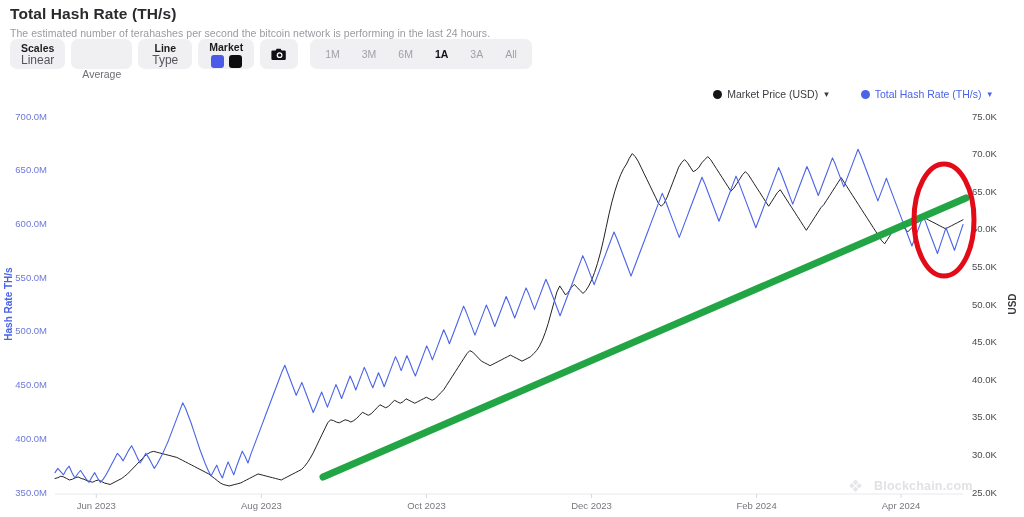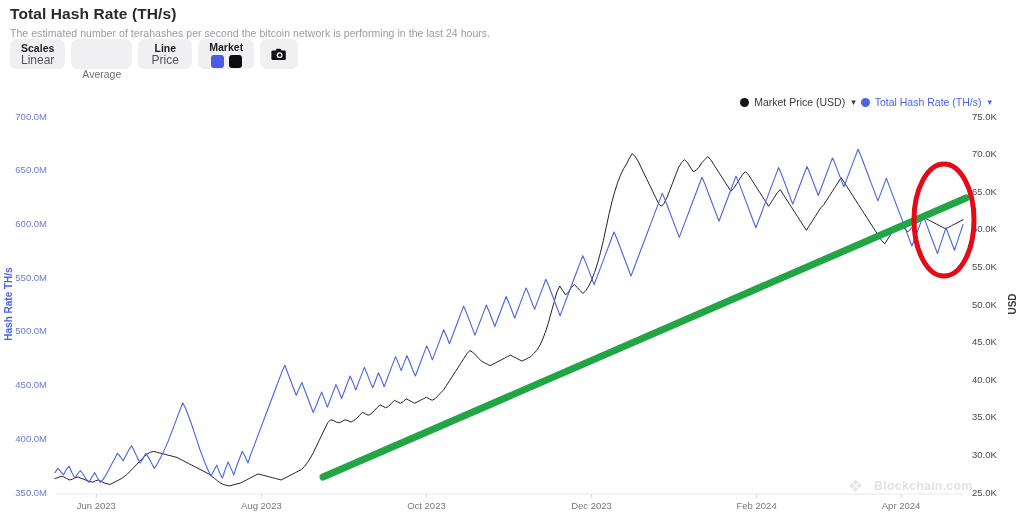--- a/index.html
+++ b/index.html
@@ -46,21 +46,21 @@
     display:flex; align-items:center; padding:0 4px; margin-left:6px;
   }
   .range-btn {
     background:transparent; border:none; border-radius:6px;
     font-size:10.5px; color:#a0a0a8; padding:5px 11px; cursor:pointer;
     font-family:"Liberation Sans", sans-serif;
   }
   .range-btn.active { color:#111115; font-weight:bold; }
 
   
-  .legend { position:absolute; right:32px; top:96px; display:flex; gap:5px; align-items:center; }
+  .legend { position:absolute; right:32px; top:88px; display:flex; gap:32px; align-items:center; }
   .legend-item { display:flex; align-items:center; gap:5px; cursor:pointer; }
   .legend-dot { width:9px; height:9px; border-radius:50%; display:block; }
   .legend-label { font-size:10.5px; color:#3a3a40; }
   .legend-label.blue { color:#4a63e7; }
   .chev { font-size:9px; color:#3a3a40; line-height:1; margin-left:1px; }
   .chev.blue { color:#4a63e7; }
 
   
   .plot-wrap { position:absolute; left:0; top:100px; width:886px; height:417px; }
   svg.chart { display:block; }
@@ -87,36 +87,44 @@
   <div class="toolbar">
     <div class="tb-btn">
       <span class="tb-top">Scales</span>
       <span class="tb-sub">Linear</span>
     </div>
     <div class="tb-btn single">
       <span class="tb-top">Average</span>
     </div>
     <div class="tb-btn">
       <span class="tb-top">Line</span>
-      <span class="tb-sub">Price</span>
+      <span class="tb-sub">Type</span>
     </div>
     <div class="tb-btn">
       <span class="tb-top">Market</span>
       <span class="swatches">
         <span class="sw" id="sw1" style="background: rgb(74, 91, 232);"></span>
         <span class="sw" id="sw2" style="background: rgb(13, 13, 13);"></span>
       </span>
     </div>
     <div class="cam-btn">
       <svg width="17" height="15" viewBox="0 0 17 15">
         <path d="M1.6 3.4h3l1-1.6h4l1 1.6h3a1.2 1.2 0 0 1 1.2 1.2v7.2a1.2 1.2 0 0 1-1.2 1.2H1.6A1.2 1.2 0 0 1 .4 11.8V4.6a1.2 1.2 0 0 1 1.2-1.2z" fill="#111115"></path>
         <circle cx="8.6" cy="8.2" r="2.9" fill="#ffffff"></circle>
         <circle cx="8.6" cy="8.2" r="1.6" fill="#111115"></circle>
       </svg>
     </div>
+    <div class="range-group" id="range-group">
+        <button class="range-btn">1M</button>
+        <button class="range-btn">3M</button>
+        <button class="range-btn">6M</button>
+        <button class="range-btn active">1A</button>
+        <button class="range-btn">3A</button>
+        <button class="range-btn">All</button>
+      </div>
   </div>
 
   <div class="legend" id="legend-root">
       <div class="legend-item">
         <span class="legend-dot" style="background: rgb(21, 21, 24);"></span>
         <span class="legend-label">Market Price (USD)</span>
         <span class="chev">▾</span>
       </div>
       <div class="legend-item">
         <span class="legend-dot" style="background: rgb(74, 99, 231);"></span>

